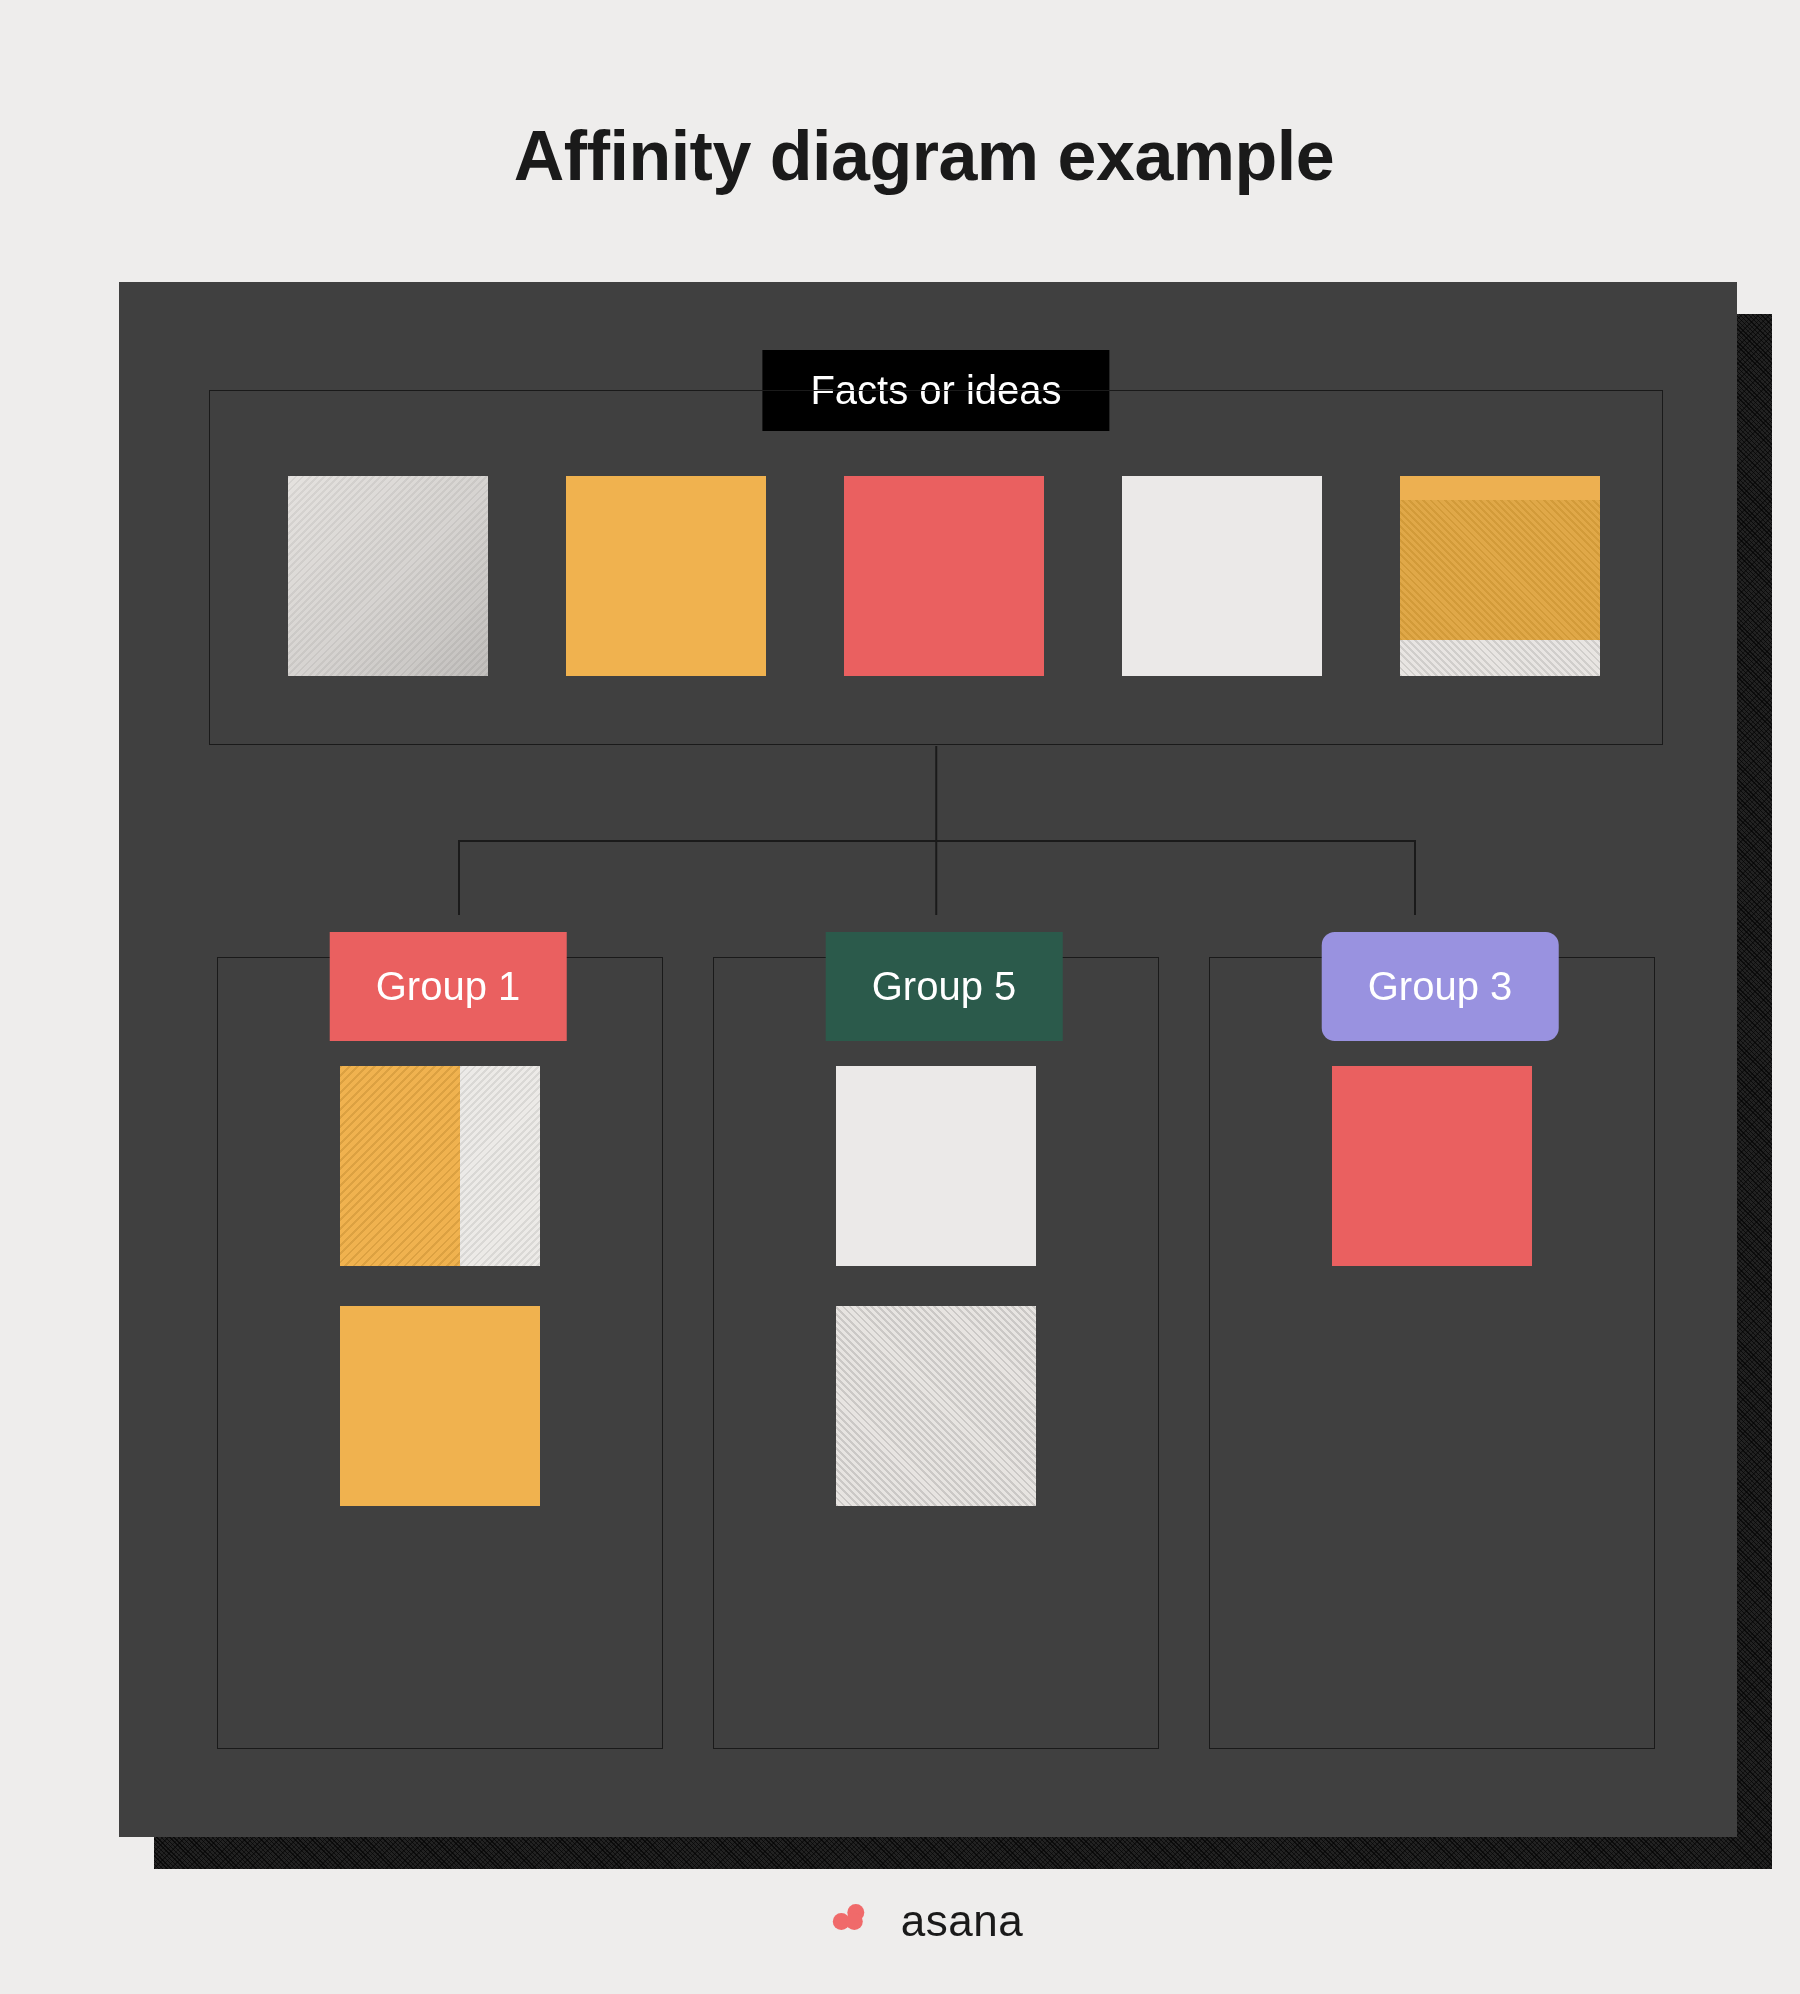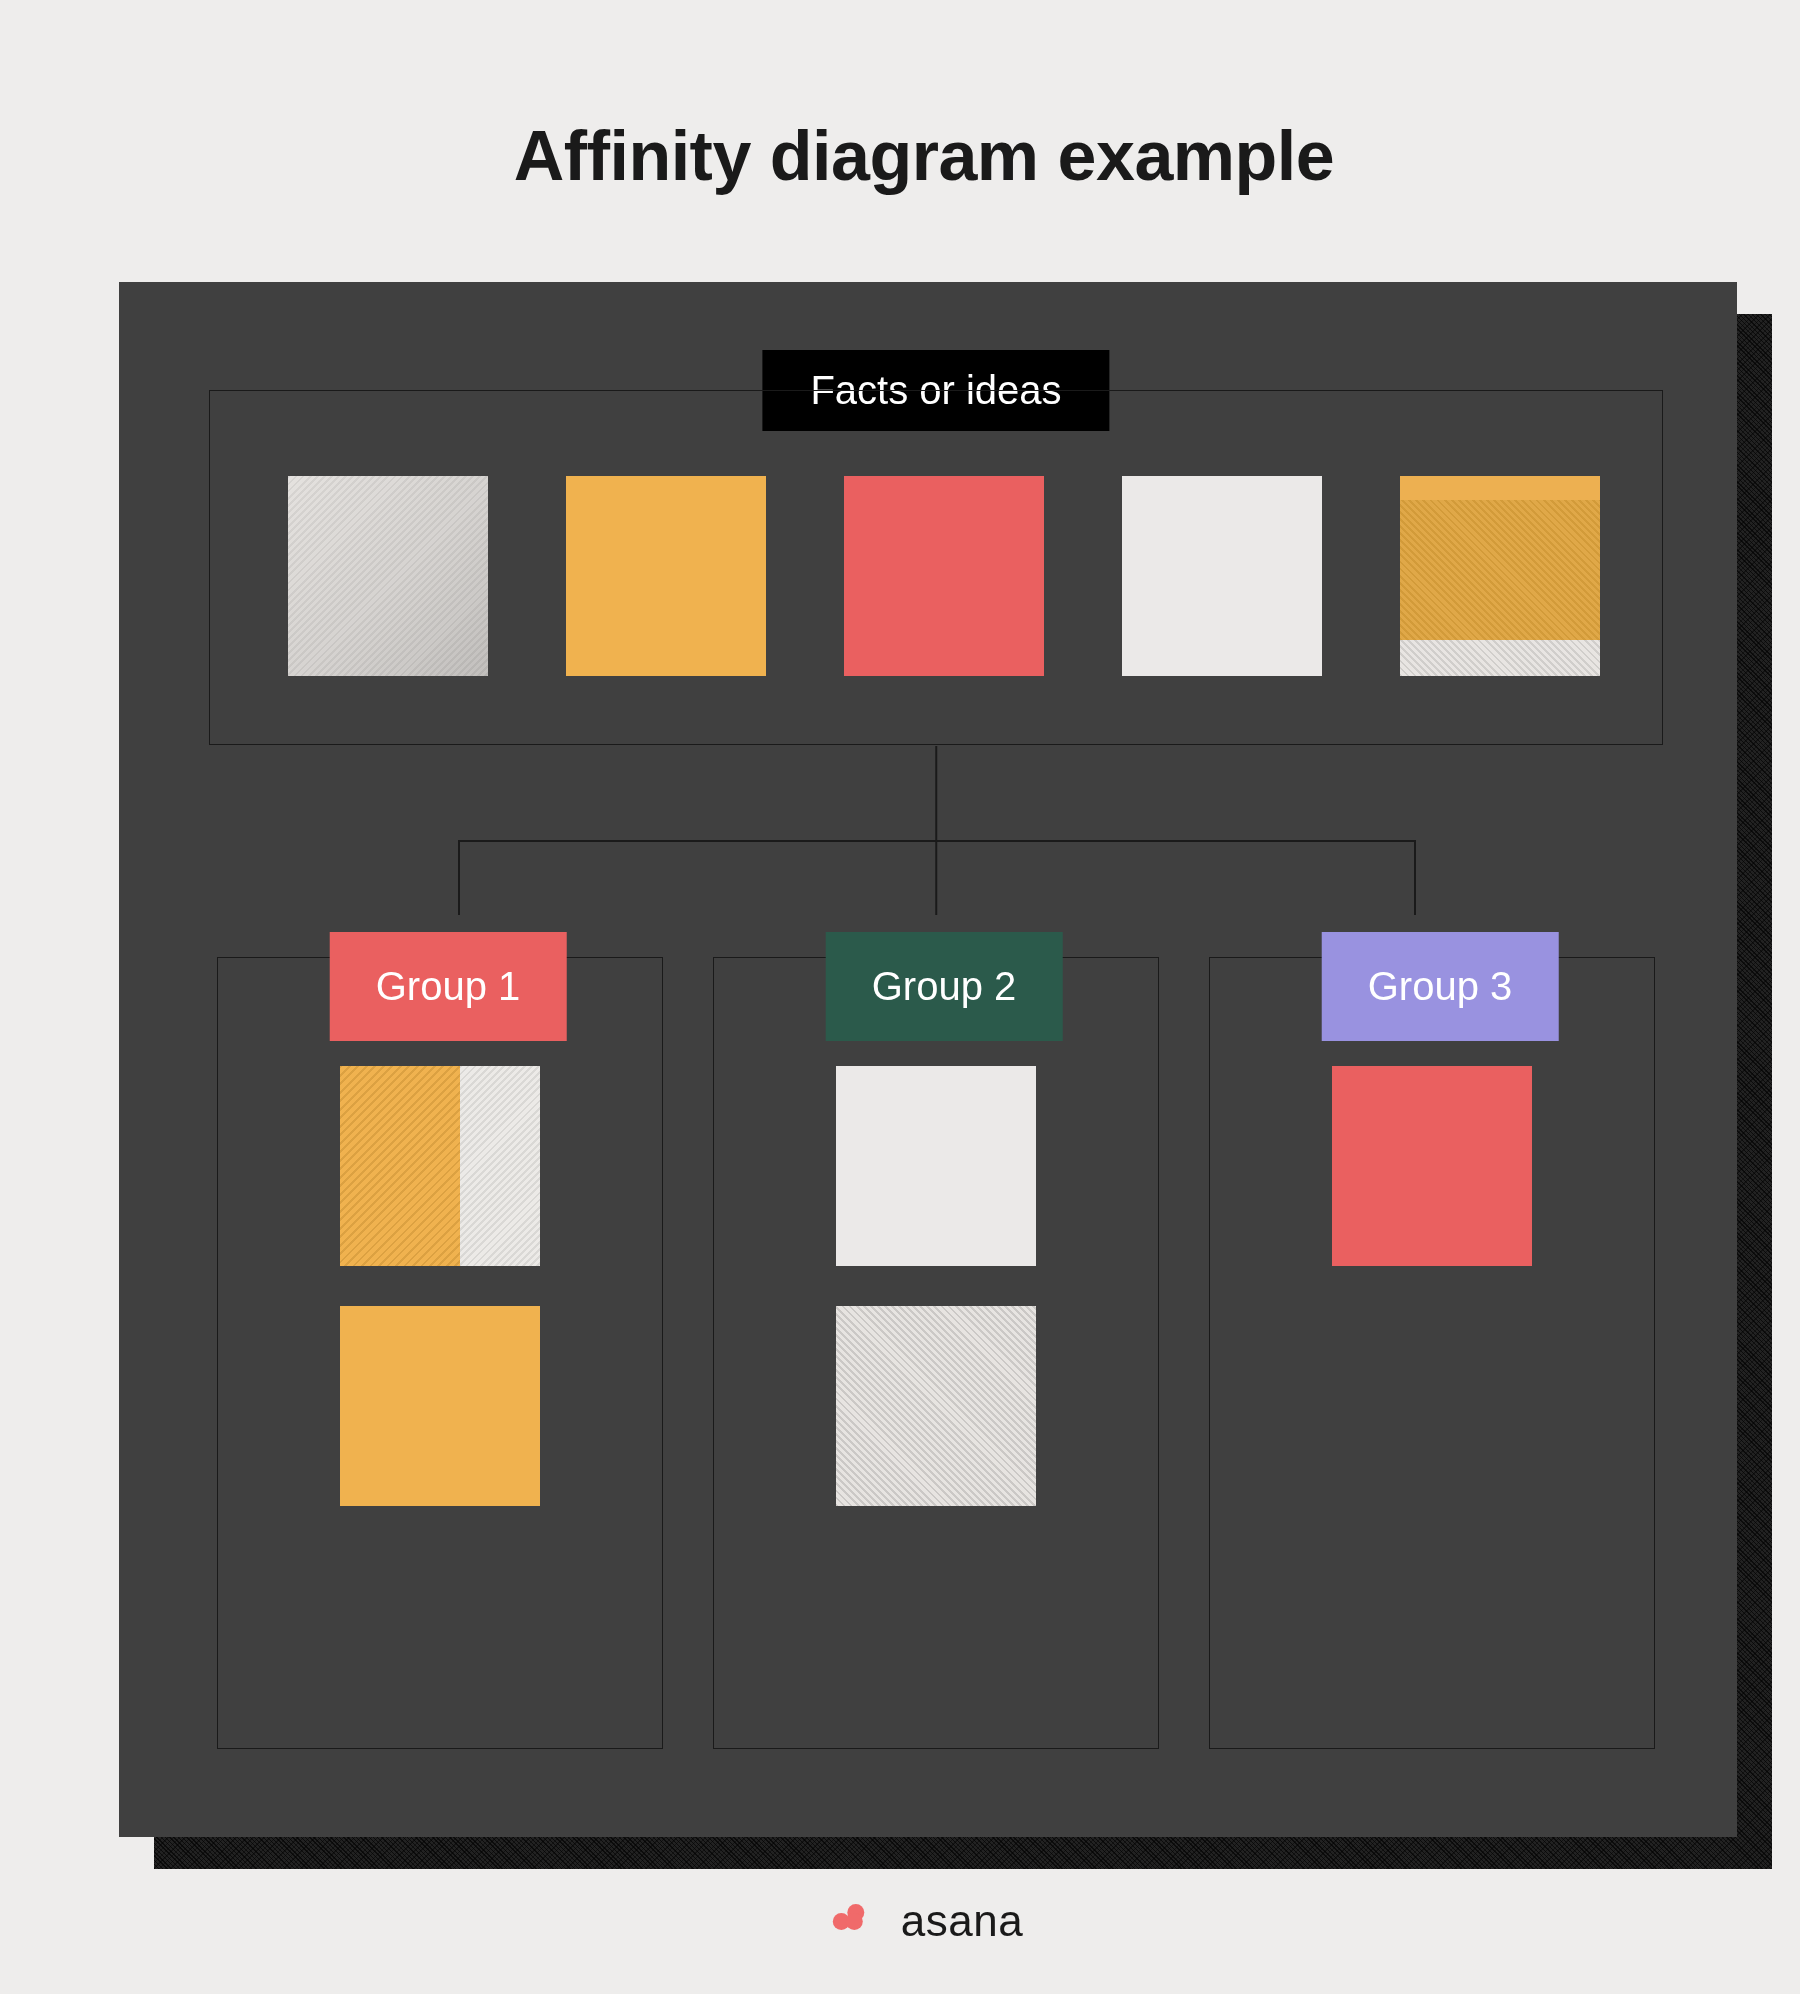--- a/index.html
+++ b/index.html
@@ -188,21 +188,21 @@
     left: 50%;
     transform: translateX(-50%);
     color: #ffffff;
     font-size: 40px;
     font-weight: 400;
     padding: 32px 46px;
     white-space: nowrap;
   }
   .g1 .group-label { background: #ea6060; }
   .g2 .group-label { background: #2b5a4b; }
-  .g3 .group-label { background: #9992e0; }
+  .g3 .group-label { background: #9992e0; border-radius: 13px; }
 
   .group-content {
     padding-top: 60px;
   }
 
   
   .brand {
     position: absolute;
     bottom: 48px;
     left: 50%;
@@ -259,21 +259,21 @@
 
     <div class="group-box g1">
       <div class="group-label">Group 1</div>
       <div class="group-content">
         <div class="group-swatch sw-yellow-dual"></div>
         <div class="group-swatch sw-yellow"></div>
       </div>
     </div>
 
     <div class="group-box g2">
-      <div class="group-label">Group 2</div>
+      <div class="group-label">Group 5</div>
       <div class="group-content">
         <div class="group-swatch sw-grey-flat"></div>
         <div class="group-swatch sw-grey-tex2"></div>
       </div>
     </div>
 
     <div class="group-box g3">
       <div class="group-label">Group 3</div>
       <div class="group-content">
         <div class="group-swatch sw-red"></div>

